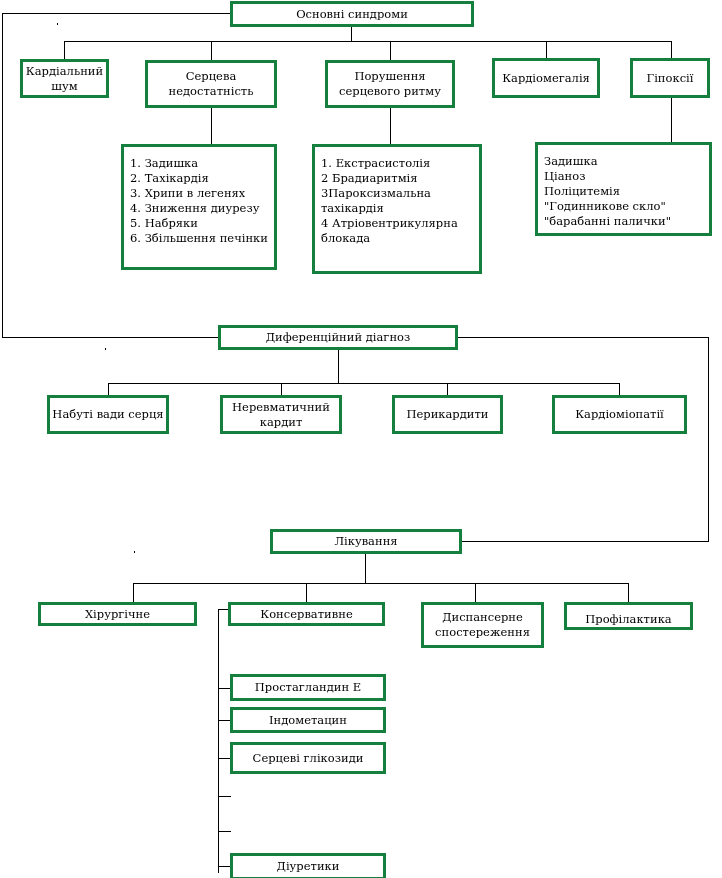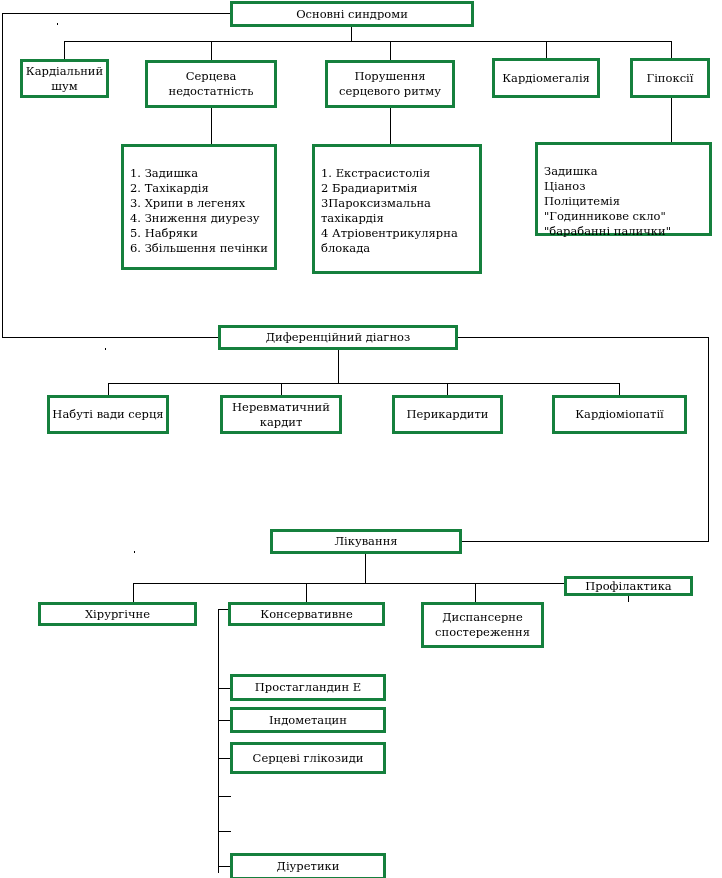--- a/index.html
+++ b/index.html
@@ -21,21 +21,21 @@
     justify-content:center;
     text-align:center;
     font-size:11.5px;
     line-height:15px;
     z-index:3;
   }
   .box.top-align{
     align-items:flex-start;
     justify-content:flex-start;
     text-align:left;
-    padding:19px 6px;
+    padding:9px 6px;
   }
   .box .txt{white-space:pre-line;display:block;width:100%;}
   .box.top-align .txt{white-space:pre-line;text-align:left;}
   .ln{
     position:absolute;
     background:#000000;
     z-index:1;
   }
   .h{height:1px;}
   .v{width:1px;}
@@ -178,21 +178,21 @@
 
   <div class="box" style="left:228px;top:602px;width:157px;height:24px;">
     <span class="txt">Консервативне</span>
   </div>
 
   <div class="box" style="left:421px;top:602px;width:123px;height:46px;justify-content:flex-end;">
     <span class="txt">Диспансерне
 спостереження</span>
   </div>
 
-  <div class="box" style="left:564px;top:576px;width:129px;height:20px;">
+  <div class="box" style="left:564px;top:602px;width:129px;height:28px;align-items:flex-end;">
     <span class="txt">Профілактика</span>
   </div>
 
   <div class="ln h" style="left:218px;top:609px;width:11px;"></div>
   <div class="ln v" style="left:218px;top:609px;height:264px;"></div>
 
   <div class="ln h" style="left:218px;top:688px;width:13px;"></div>
   <div class="ln h" style="left:218px;top:720px;width:13px;"></div>
   <div class="ln h" style="left:218px;top:758px;width:13px;"></div>
   <div class="ln h" style="left:218px;top:796px;width:13px;"></div>

